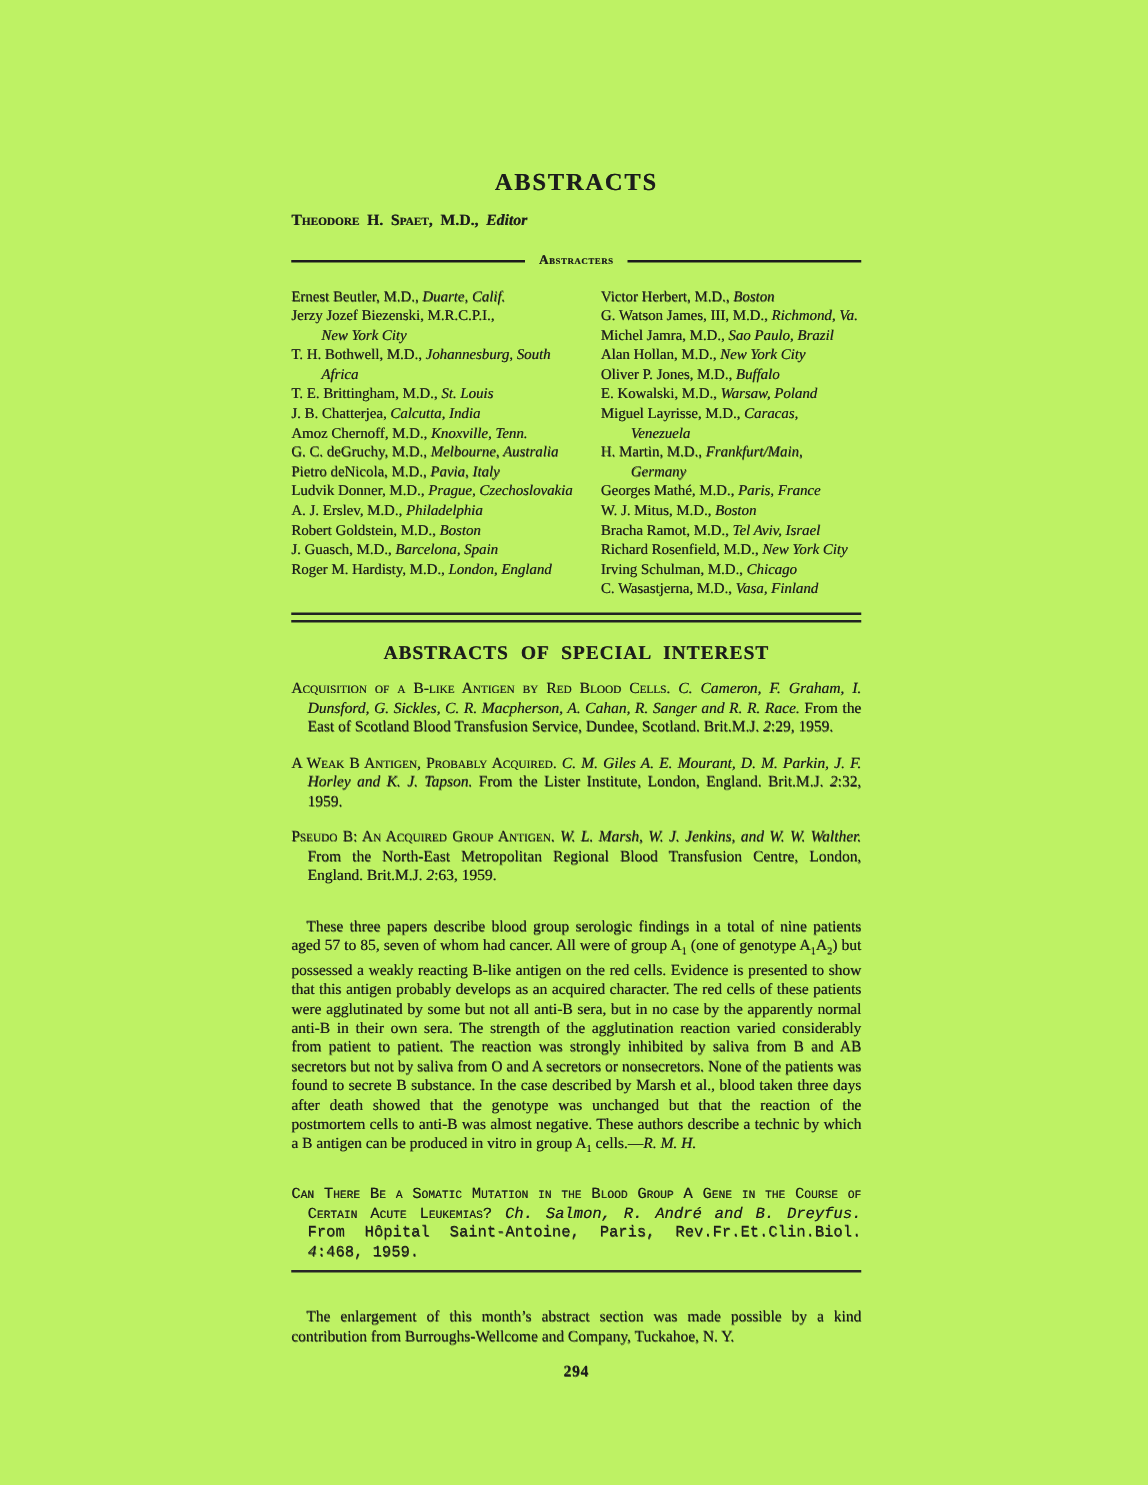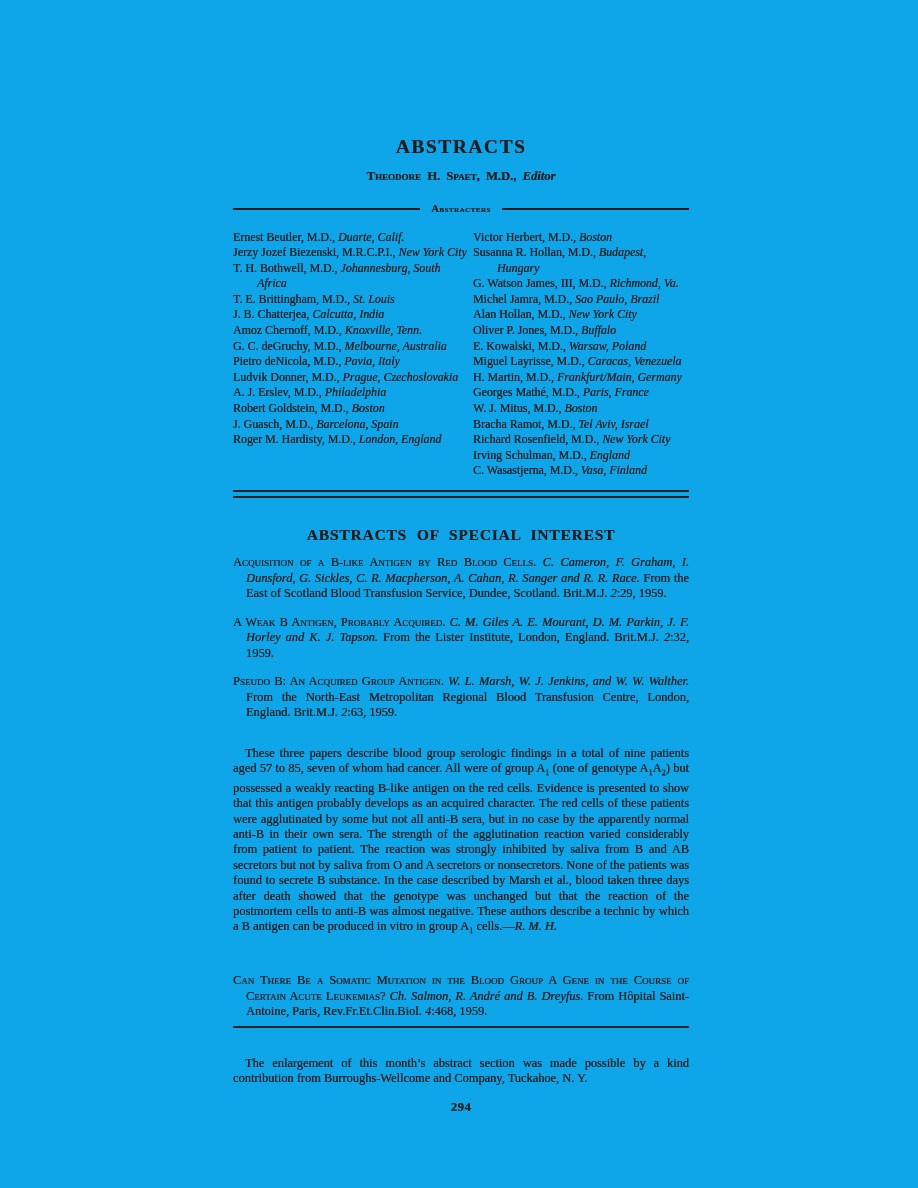--- a/index.html
+++ b/index.html
@@ -4,75 +4,75 @@
 <style>
   * { margin:0; padding:0; box-sizing:border-box; }
   html,body { background:#ffffff; }
   body {
     width:918px; height:1188px;
     font-family:"Liberation Serif","DejaVu Serif",serif;
     color:#1c1c1c;
     position:relative;
     overflow:hidden;
   }
-  .page { position:absolute; inset:0; background:#0ea5e9; }
+  .page { position:absolute; inset:0; background:#bef264; }
   .content {
     position:absolute; left:233px; top:0; width:456px;
     text-shadow:0.3px 0.2px 0 rgba(25,25,25,0.7);
   }
   .sc  { font-variant:small-caps; }
   .it  { font-style:italic; }
 
   .title {
     margin-top:136px; text-align:center;
     font-size:19.5px; font-weight:bold; letter-spacing:1.5px;
   }
   .editor-line {
-    margin-top:11px; text-align:center;
+    margin-top:11px; text-align:left;
     font-size:12.6px; font-weight:bold; word-spacing:3px;
   }
   .editor-line .role { font-style:italic; }
 
   .divider-row {
     margin-top:20px; display:flex; align-items:center; gap:10px;
   }
   .divider-row .rline { flex:1 1 0; border-top:2px solid #1c1c1c; height:0; }
   .divider-row .rlabel {
     font-size:10.5px; font-weight:bold; letter-spacing:0.5px;
     padding:0 1px; line-height:1;
   }
 
   .columns {
-    margin-top:15px; display:flex; gap:4px;
+    margin-top:15px; display:flex; gap:20px;
     font-size:11.9px; line-height:15.6px;
   }
   .col-left  { width:236px; }
   .col-right { width:216px; }
   .entry { padding-left:24px; text-indent:-24px; }
 
   .double-rule {
     margin-top:11px; height:8px;
     border-top:2.5px solid #222; border-bottom:2.5px solid #222;
   }
 
   .section-heading {
-    margin-top:28px; text-align:center;
+    margin-top:16px; text-align:center;
     font-size:15.5px; font-weight:bold;
     letter-spacing:0.8px; word-spacing:5px;
   }
 
   .citation {
     font-size:12.4px; line-height:15.5px;
     text-align:justify;
     padding-left:13px; text-indent:-13px;
   }
   .c1 { margin-top:11px; }
   .c2 { margin-top:13px; }
   .c3 { margin-top:13px; }
-  .c4 { margin-top:34px; }
+  .c4 { margin-top:21px;font-family:Liberation Mono, monospace; }
 
   .body-par {
     margin-top:25px;
     font-size:12.4px; line-height:15.4px;
     text-align:justify; text-indent:12px;
   }
   sub { font-size:0.68em; }
 
   .single-rule { margin-top:6px; border-top:2px solid #262626; height:0; }
 
@@ -128,21 +128,20 @@
           <div class="entry"><span>Robert Goldstein, M.D., </span><span class="it">Boston</span></div>
 
           <div class="entry"><span>J. Guasch, M.D., </span><span class="it">Barcelona, Spain</span></div>
 
           <div class="entry"><span>Roger M. Hardisty, M.D., </span><span class="it">London, England</span></div>
         </div>
       <div class="col-right">
 
           <div class="entry"><span>Victor Herbert, M.D., </span><span class="it">Boston</span></div>
 
-          <div class="entry"><span>Susanna R. Hollan, M.D., </span><span class="it">Budapest, Hungary</span></div>
 
           <div class="entry"><span>G. Watson James, III, M.D., </span><span class="it">Richmond, Va.</span></div>
 
           <div class="entry"><span>Michel Jamra, M.D., </span><span class="it">Sao Paulo, Brazil</span></div>
 
           <div class="entry"><span>Alan Hollan, M.D., </span><span class="it">New York City</span></div>
 
           <div class="entry"><span>Oliver P. Jones, M.D., </span><span class="it">Buffalo</span></div>
 
           <div class="entry"><span>E. Kowalski, M.D., </span><span class="it">Warsaw, Poland</span></div>
@@ -152,21 +151,21 @@
           <div class="entry"><span>H. Martin, M.D., </span><span class="it">Frankfurt/Main, Germany</span></div>
 
           <div class="entry"><span>Georges Mathé, M.D., </span><span class="it">Paris, France</span></div>
 
           <div class="entry"><span>W. J. Mitus, M.D., </span><span class="it">Boston</span></div>
 
           <div class="entry"><span>Bracha Ramot, M.D., </span><span class="it">Tel Aviv, Israel</span></div>
 
           <div class="entry"><span>Richard Rosenfield, M.D., </span><span class="it">New York City</span></div>
 
-          <div class="entry"><span>Irving Schulman, M.D., </span><span class="it">England</span></div>
+          <div class="entry"><span>Irving Schulman, M.D., </span><span class="it">Chicago</span></div>
 
           <div class="entry"><span>C. Wasastjerna, M.D., </span><span class="it">Vasa, Finland</span></div>
         </div>
     </div>
 
     <div class="double-rule"></div>
 
     <div class="section-heading">ABSTRACTS OF SPECIAL INTEREST</div>
 
     <p class="citation c1"><span class="sc">Acquisition of a B-like Antigen by Red Blood Cells.</span><span class="it"> C. Cameron, F. Graham, I. Dunsford, G. Sickles, C. R. Macpherson, A. Cahan, R. Sanger and R. R. Race.</span><span> From the East of Scotland Blood Transfusion Service, Dundee, Scotland. Brit.M.J. </span><span class="it">2</span><span>:29, 1959.</span></p>

